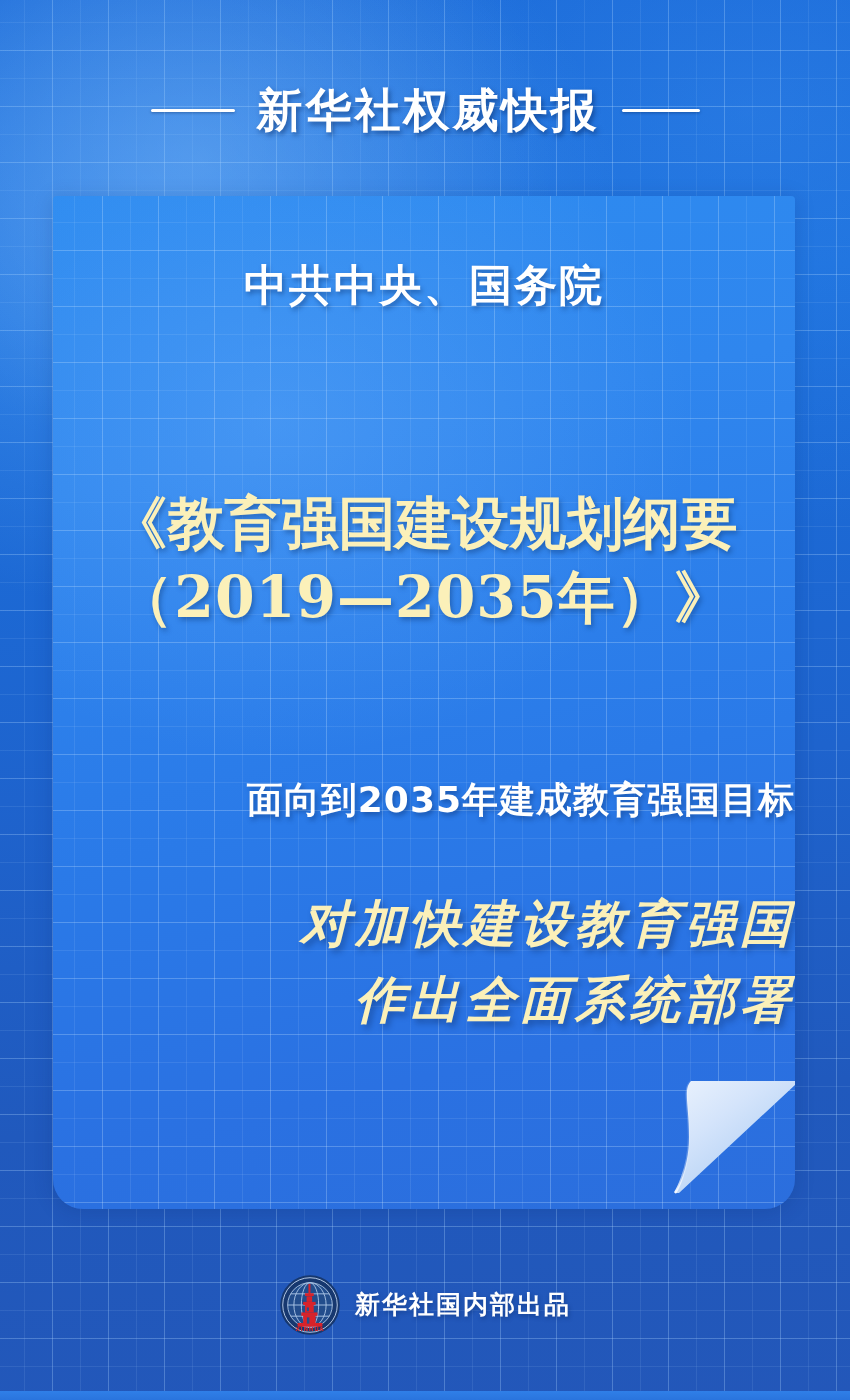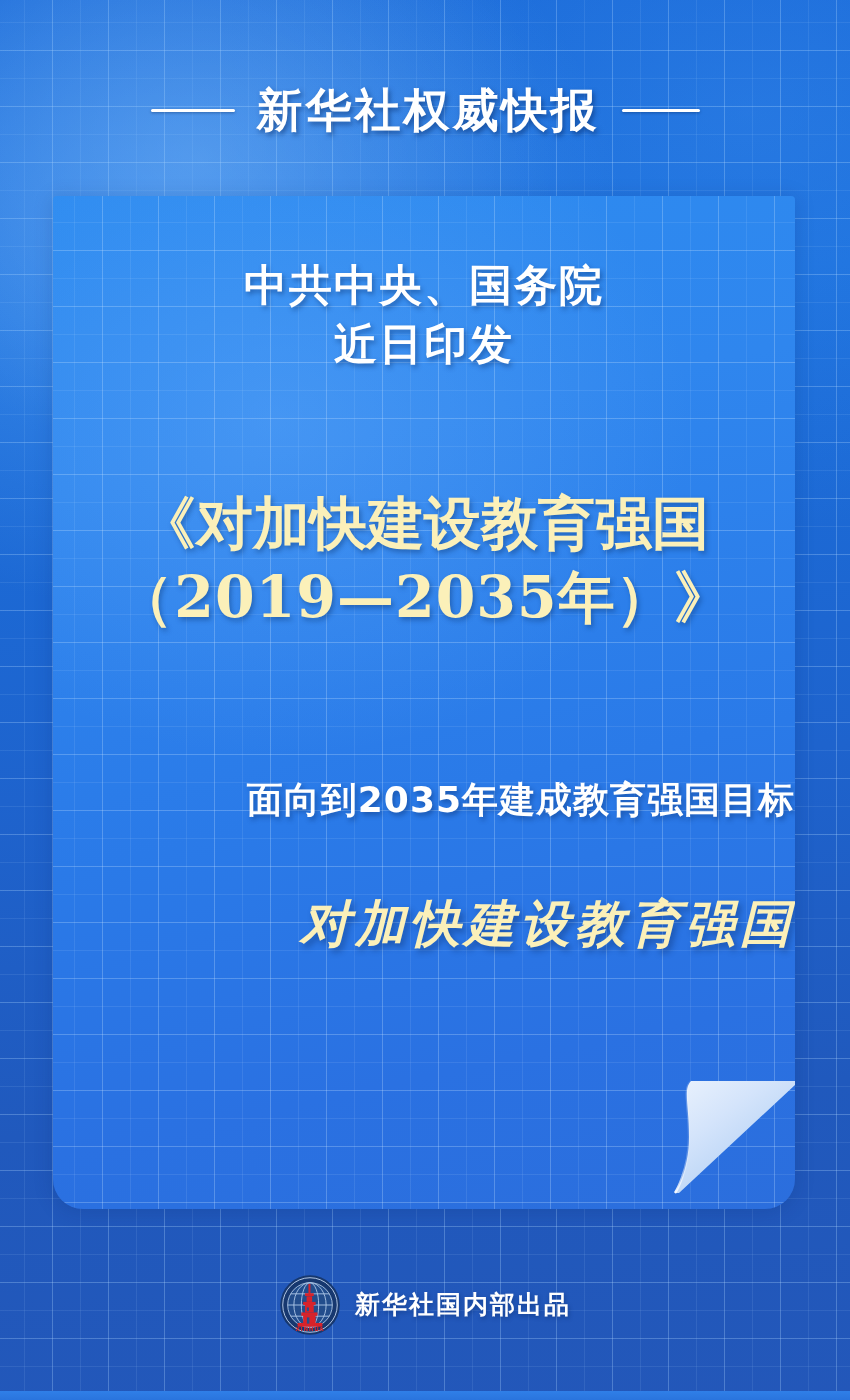--- a/index.html
+++ b/index.html
@@ -187,32 +187,32 @@
   </div>
 
   <div class="card">
     <div class="grid-a"></div>
     <div class="grid-b"></div>
 
     <div class="card-inner">
 
       <div class="lead">
         <div>中共中央、国务院</div>
-        <div>近日印发</div>
       </div>
 
       <div class="doc-title">
-        <div class="ln1">《对加快建设教育强国</div>
+        <div class="ln1">《教育强国建设规划纲要</div>
         <div class="ln2">（2019—2035年）》</div>
       </div>
 
       <div class="sub-goal">面向到2035年建成教育强国目标</div>
 
       <div class="brush">
         <div>对加快建设教育强国</div>
+        <div>作出全面系统部署</div>
       </div>
 
     </div>
 
     <svg class="curl" viewBox="0 0 122 116">
       <defs>
         <linearGradient id="curlGrad" x1="0%" y1="0%" x2="78%" y2="100%">
           <stop offset="0%" stop-color="#eaf2fd"></stop>
           <stop offset="38%" stop-color="#d4e4fb"></stop>
           <stop offset="72%" stop-color="#bcd6f6"></stop>

